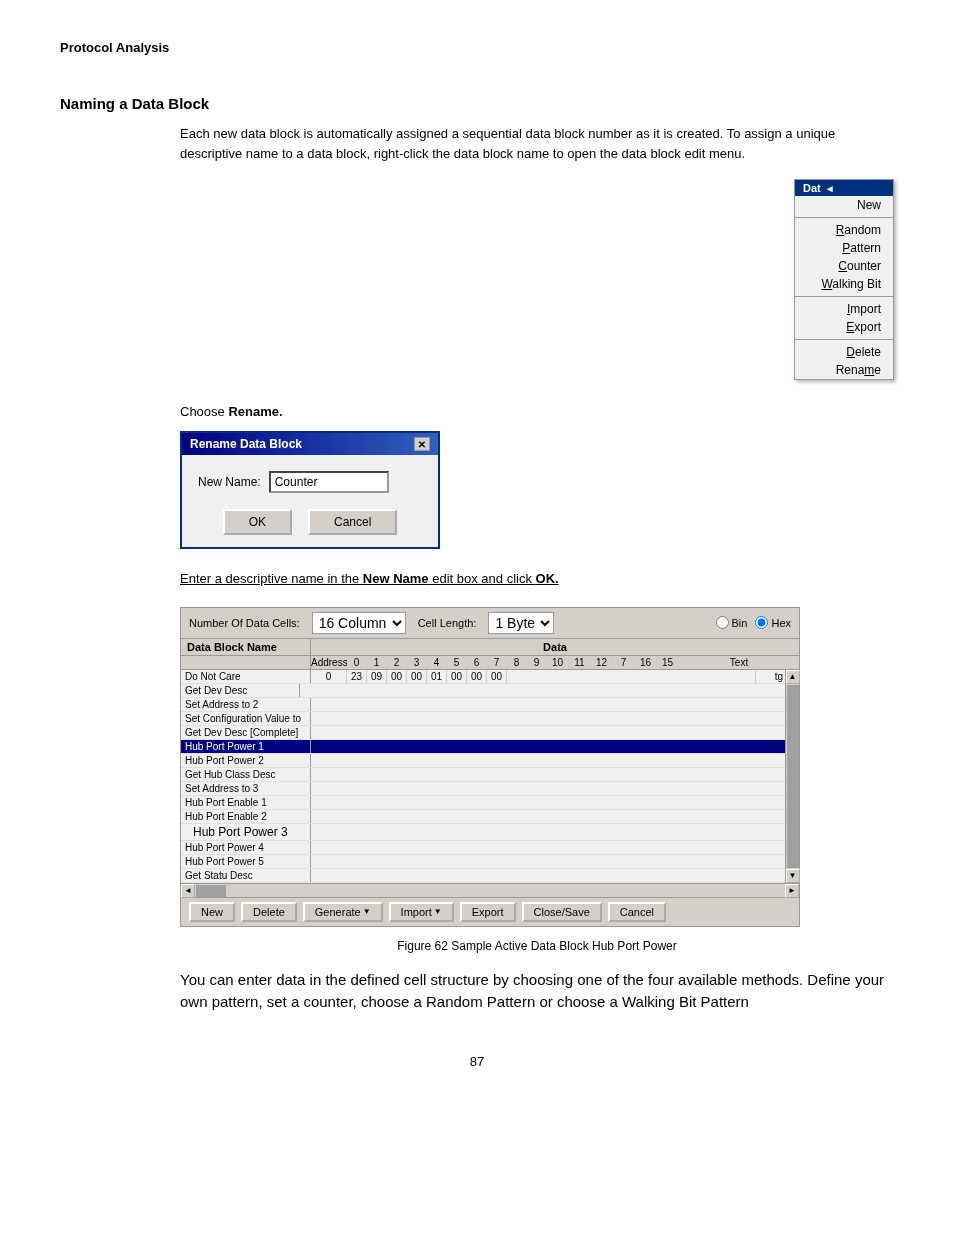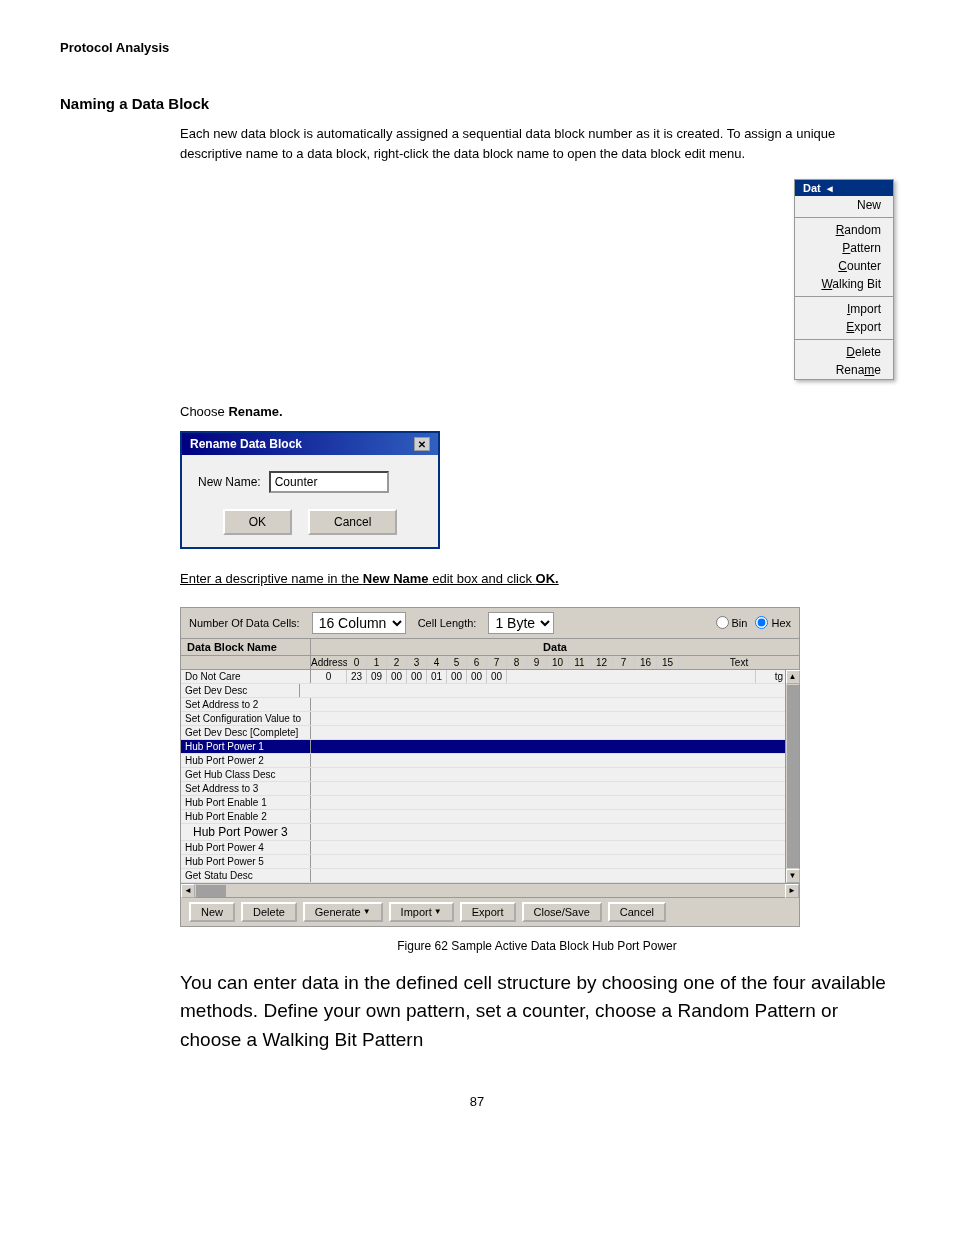--- a/index.html
+++ b/index.html
@@ -238,21 +238,21 @@
 
     .figure-caption {
       text-align: center;
       font-size: 12px;
       margin-left: 120px;
       margin-bottom: 16px;
     }
 
     .body-text-bottom {
       margin-left: 120px;
-      font-size: 19px;
+      font-size: 15px;
       line-height: 1.5;
       margin-top: 8px;
     }
 
     .page-number {
       text-align: center;
       margin-top: 40px;
       font-size: 13px;
     }
 

